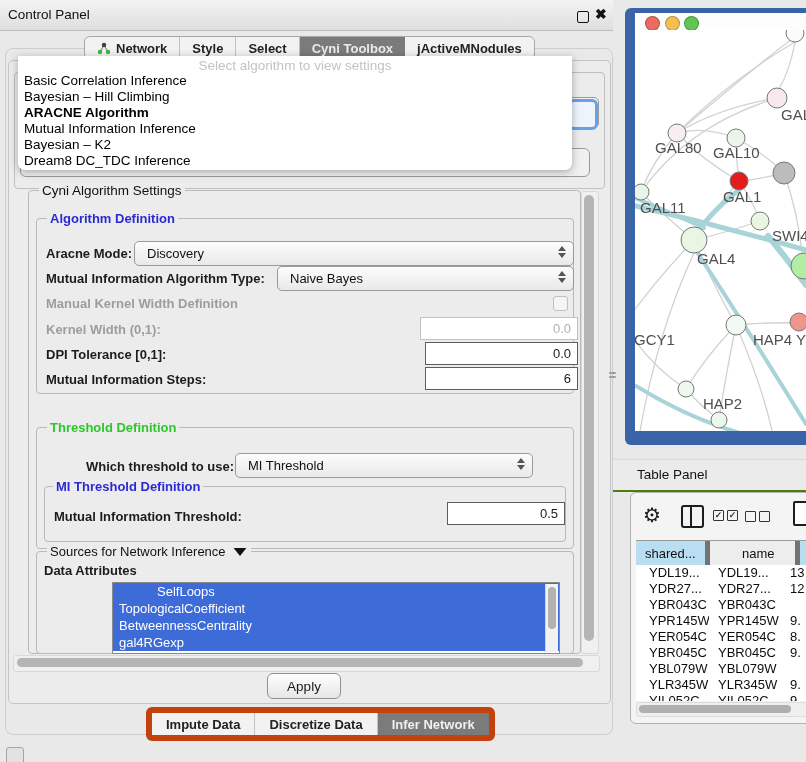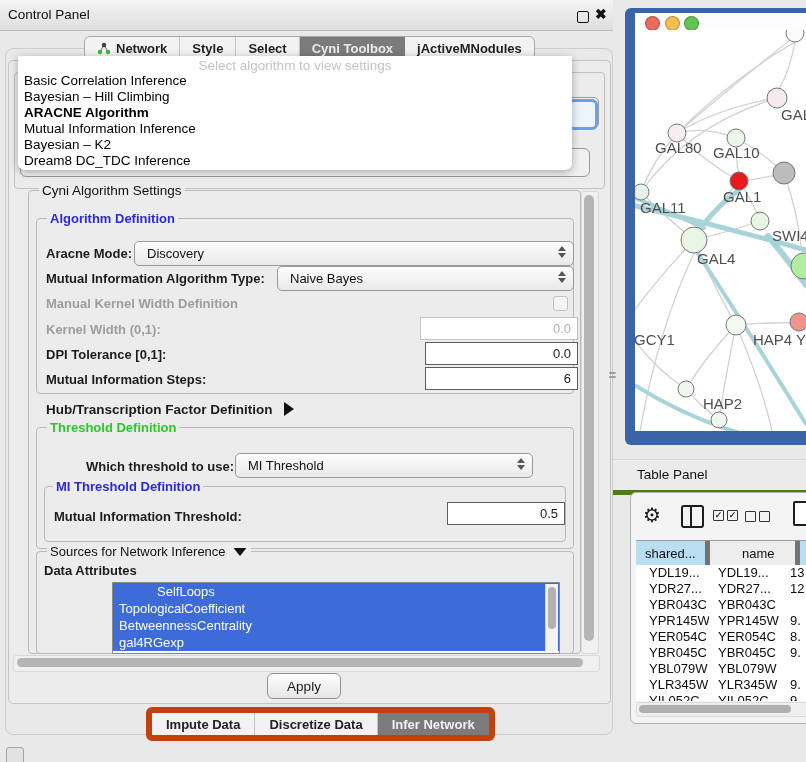--- a/index.html
+++ b/index.html
@@ -101,21 +101,21 @@
   #grip i{width:7px;height:2px;background:#9e9e9e;border-radius:1px;}
 
   
   #net-window{left:625px;top:8px;width:181px;height:437px;background:#3a64a7;border-radius:6px 0 0 6px;}
   #net-title{position:absolute;left:10px;top:5px;right:0;height:18px;background:#fdfdfd;}
   .tl{position:absolute;top:3px;width:13px;height:13px;border-radius:50%;border:1px solid rgba(0,0,0,0.25);}
   #net-canvas{position:absolute;left:10px;top:22px;right:0;height:401px;background:#ffffff;overflow:hidden;}
 
   
   #table-header-bar{left:613px;top:459px;width:193px;height:30px;background:#ebebeb;
-                    border-top:1px solid #d8d8d8;border-bottom:5px solid #4d7c0f;}
+                    border-top:1px solid #d8d8d8;border-bottom:2px solid #4d7c0f;}
   #table-header-bar span{position:absolute;left:24px;top:7px;font-size:13.5px;color:#111;}
   #table-card{left:630px;top:492px;width:182px;height:230px;background:#f4f4f4;border:1px solid #b2b2b2;border-radius:6px;}
   #tbl-toolbar{position:absolute;left:4px;top:8px;right:0;height:34px;}
   #gear-ic{position:absolute;left:8px;top:2px;font-size:20px;color:#1d1d1d;}
   #cols-ic{position:absolute;left:46px;top:4px;width:19px;height:19px;border:2px solid #1d1d1d;border-radius:3px;}
   #cols-ic i{position:absolute;left:7px;top:0;bottom:0;width:2px;background:#1d1d1d;}
   .cbx{position:absolute;width:9px;height:9px;border:1.5px solid #333;border-radius:1px;font-size:9px;line-height:8px;text-align:center;color:#333;font-weight:bold;}
   #doc-ic{position:absolute;left:158px;top:0;width:16px;height:21px;border:2px solid #1d1d1d;border-radius:2px 6px 2px 2px;background:#fff;}
   #tbl-head{position:absolute;left:5px;top:47px;right:0;height:24px;display:flex;border-top:1px solid #9a9a9a;border-bottom:1px solid #808080;background:#ededed;}
   .hcell{display:flex;align-items:center;justify-content:center;font-size:13px;color:#111;border-right:5px solid #737373;overflow:hidden;}
@@ -212,24 +212,20 @@
   </div>
   <span class="flabel dis" style="left:46px;top:296px;">Manual Kernel Width Definition</span>
   <div class="abs" id="chk-kernel"></div>
   <span class="flabel dis" style="left:46px;top:322px;">Kernel Width (0,1):</span>
   <div class="tfield dis" style="left:420px;top:317px;width:150px;">0.0</div>
   <span class="flabel" style="left:46px;top:347px;">DPI Tolerance [0,1]:</span>
   <div class="tfield" style="left:425px;top:342px;width:145px;">0.0</div>
   <span class="flabel" style="left:46px;top:372px;">Mutual Information Steps:</span>
   <div class="tfield" style="left:425px;top:367px;width:145px;">6</div>
 
-  <span class="flabel" style="left:46px;top:400px;font-size:13.5px;">
-    <span>Hub/Transcription Factor Definition</span>
-    <span class="tri-right" style="margin-left:8px;position:relative;top:2px;"></span>
-  </span>
 
   <div class="abs gbox" id="thresh-group">
     <span class="legend" style="color:#2dc62d;">Threshold Definition</span>
   </div>
   <span class="flabel" style="left:86px;top:459px;">Which threshold to use:</span>
   <div class="combo" style="left:235px;top:453px;width:296px;">
     <span class="cval">MI Threshold</span>
     <span class="spin">
         <i class="up"></i>
         <i class="dn"></i>

